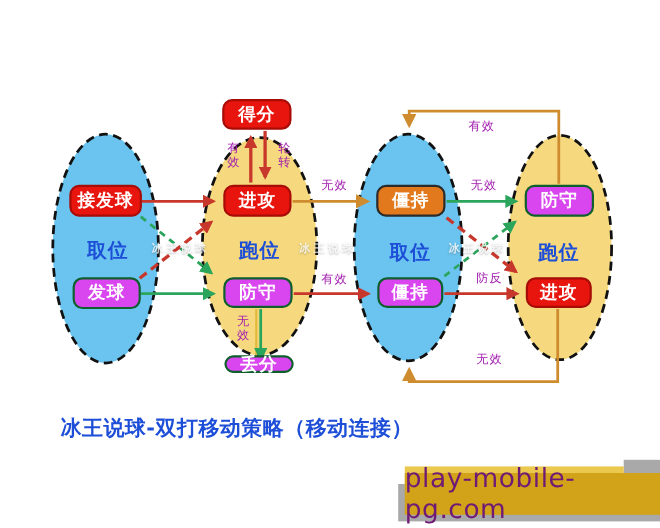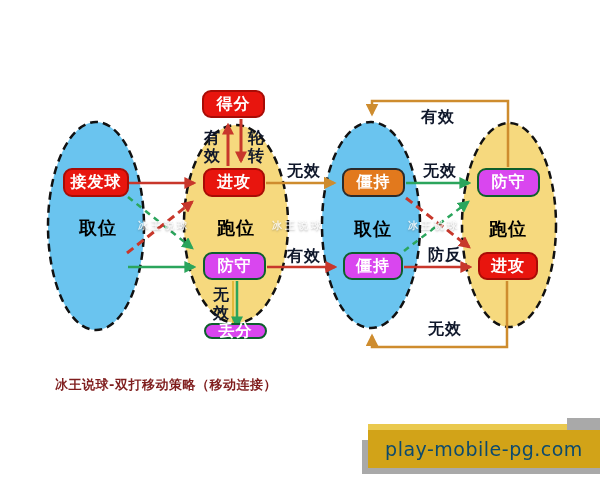--- a/index.html
+++ b/index.html
@@ -10,43 +10,43 @@
   .svg-layer{position:absolute;left:0;top:0;z-index:1;}
   .node{
     position:absolute;z-index:3;display:flex;align-items:center;justify-content:center;
     border-radius:9px;color:#fff;font-weight:bold;font-size:16px;letter-spacing:1px;
     box-sizing:border-box;border:2px solid transparent;
   }
   .node.red{background:#e8150e;border-color:#a80c06;}
   .node.green{background:#d946ef;border-color:#0e5f2c;}
   .node.orange{background:#e2791d;border-color:#2b2b2b;}
   .zone-label{
-    position:absolute;z-index:2;font-size:18px;font-weight:bold;color:#000000;
+    position:absolute;z-index:2;font-size:18px;font-weight:bold;color:#1d4ed8;
     width:44px;text-align:center;letter-spacing:1px;
   }
   .edge-label{
-    position:absolute;z-index:2;font-size:16px;font-weight:bold;color:#0f172a;
+    position:absolute;z-index:2;font-size:11px;font-weight:normal;color:#a21caf;
     width:42px;text-align:center;letter-spacing:1px;
   }
   .edge-label.vert{width:18px;line-height:1.15;word-break:break-all;letter-spacing:0;text-align:center;}
   .watermark{
     position:absolute;z-index:4;font-size:10px;font-weight:bold;letter-spacing:3px;
     color:rgba(255,255,255,0.82);text-shadow:0 1px 2px rgba(60,60,60,0.35);white-space:nowrap;
   }
   .caption{
-    position:absolute;left:55px;top:376px;z-index:2;font-size:13px;font-weight:bold;
-    color:#7f1d1d;letter-spacing:0.5px;white-space:nowrap;
+    position:absolute;left:55px;top:376px;z-index:2;font-size:19px;font-weight:bold;
+    color:#1d4ed8;letter-spacing:0.5px;white-space:nowrap;
   }
   .footer-gray-tr{position:absolute;left:567px;top:418px;width:33px;height:26px;background:#a9a9a9;z-index:5;}
   .footer-gray-shadow{position:absolute;left:362px;top:440px;width:238px;height:34px;background:#a9a9a9;z-index:5;}
   .footer-lightgold{position:absolute;left:368px;top:424px;width:199px;height:20px;background:#eac94e;z-index:6;}
   .footer-gold{
     position:absolute;left:368px;top:430px;width:232px;height:38px;background:#d2a318;z-index:7;
     display:flex;align-items:center;justify-content:center;
-    font-size:19px;color:#0c4a6e;letter-spacing:0.5px;
+    font-size:24px;color:#701a75;letter-spacing:0.5px;
   }
 </style>
 </head>
 <body>
 
 <div class="canvas">
 
   <svg class="svg-layer" width="600" height="480" viewBox="0 0 600 480">
     <defs>
       <marker id="ar-red" viewBox="0 0 10 10" refX="8" refY="5" markerWidth="12" markerHeight="12" markerUnits="userSpaceOnUse" orient="auto">
@@ -83,20 +83,21 @@
     <line x1="404" y1="267" x2="470" y2="267" stroke="#c8372b" stroke-width="2.5" marker-end="url(#ar-red)"></line>
     <line x1="406" y1="198" x2="469" y2="247" stroke="#c8372b" stroke-width="3" stroke-dasharray="8 5" marker-end="url(#ar-red)"></line>
     <line x1="404" y1="251" x2="468" y2="202" stroke="#2ba55c" stroke-width="2.5" stroke-dasharray="6 5" marker-end="url(#ar-green)"></line>
 
     <path d="M508,167 L508,101 L372,101 L372,114" fill="none" stroke="#ce8c2e" stroke-width="2.5" marker-end="url(#ar-orange)"></path>
     <path d="M507,281 L507,347 L372,347 L372,336" fill="none" stroke="#ce8c2e" stroke-width="2.5" marker-end="url(#ar-orange)"></path>
   </svg>
 
   <div class="node red" style="left:202px;top:90px;width:63px;height:28px;">得分</div>
   <div class="node red" style="left:63px;top:168px;width:66px;height:29px;">接发球</div>
+  <div class="node green" style="left:66px;top:252px;width:62px;height:29px;">发球</div>
   <div class="node red" style="left:203px;top:168px;width:62px;height:29px;">进攻</div>
   <div class="node green" style="left:203px;top:252px;width:63px;height:28px;">防守</div>
   <div class="node green" style="left:204px;top:323px;width:63px;height:16px;">丢分</div>
   <div class="node orange" style="left:342px;top:168px;width:63px;height:29px;">僵持</div>
   <div class="node green" style="left:343px;top:252px;width:60px;height:28px;">僵持</div>
   <div class="node green" style="left:477px;top:168px;width:63px;height:29px;">防守</div>
   <div class="node red" style="left:478px;top:252px;width:60px;height:28px;">进攻</div>
 
   <div class="zone-label" style="left:76px;top:216px;">取位</div>
   <div class="zone-label" style="left:214px;top:216px;">跑位</div>

